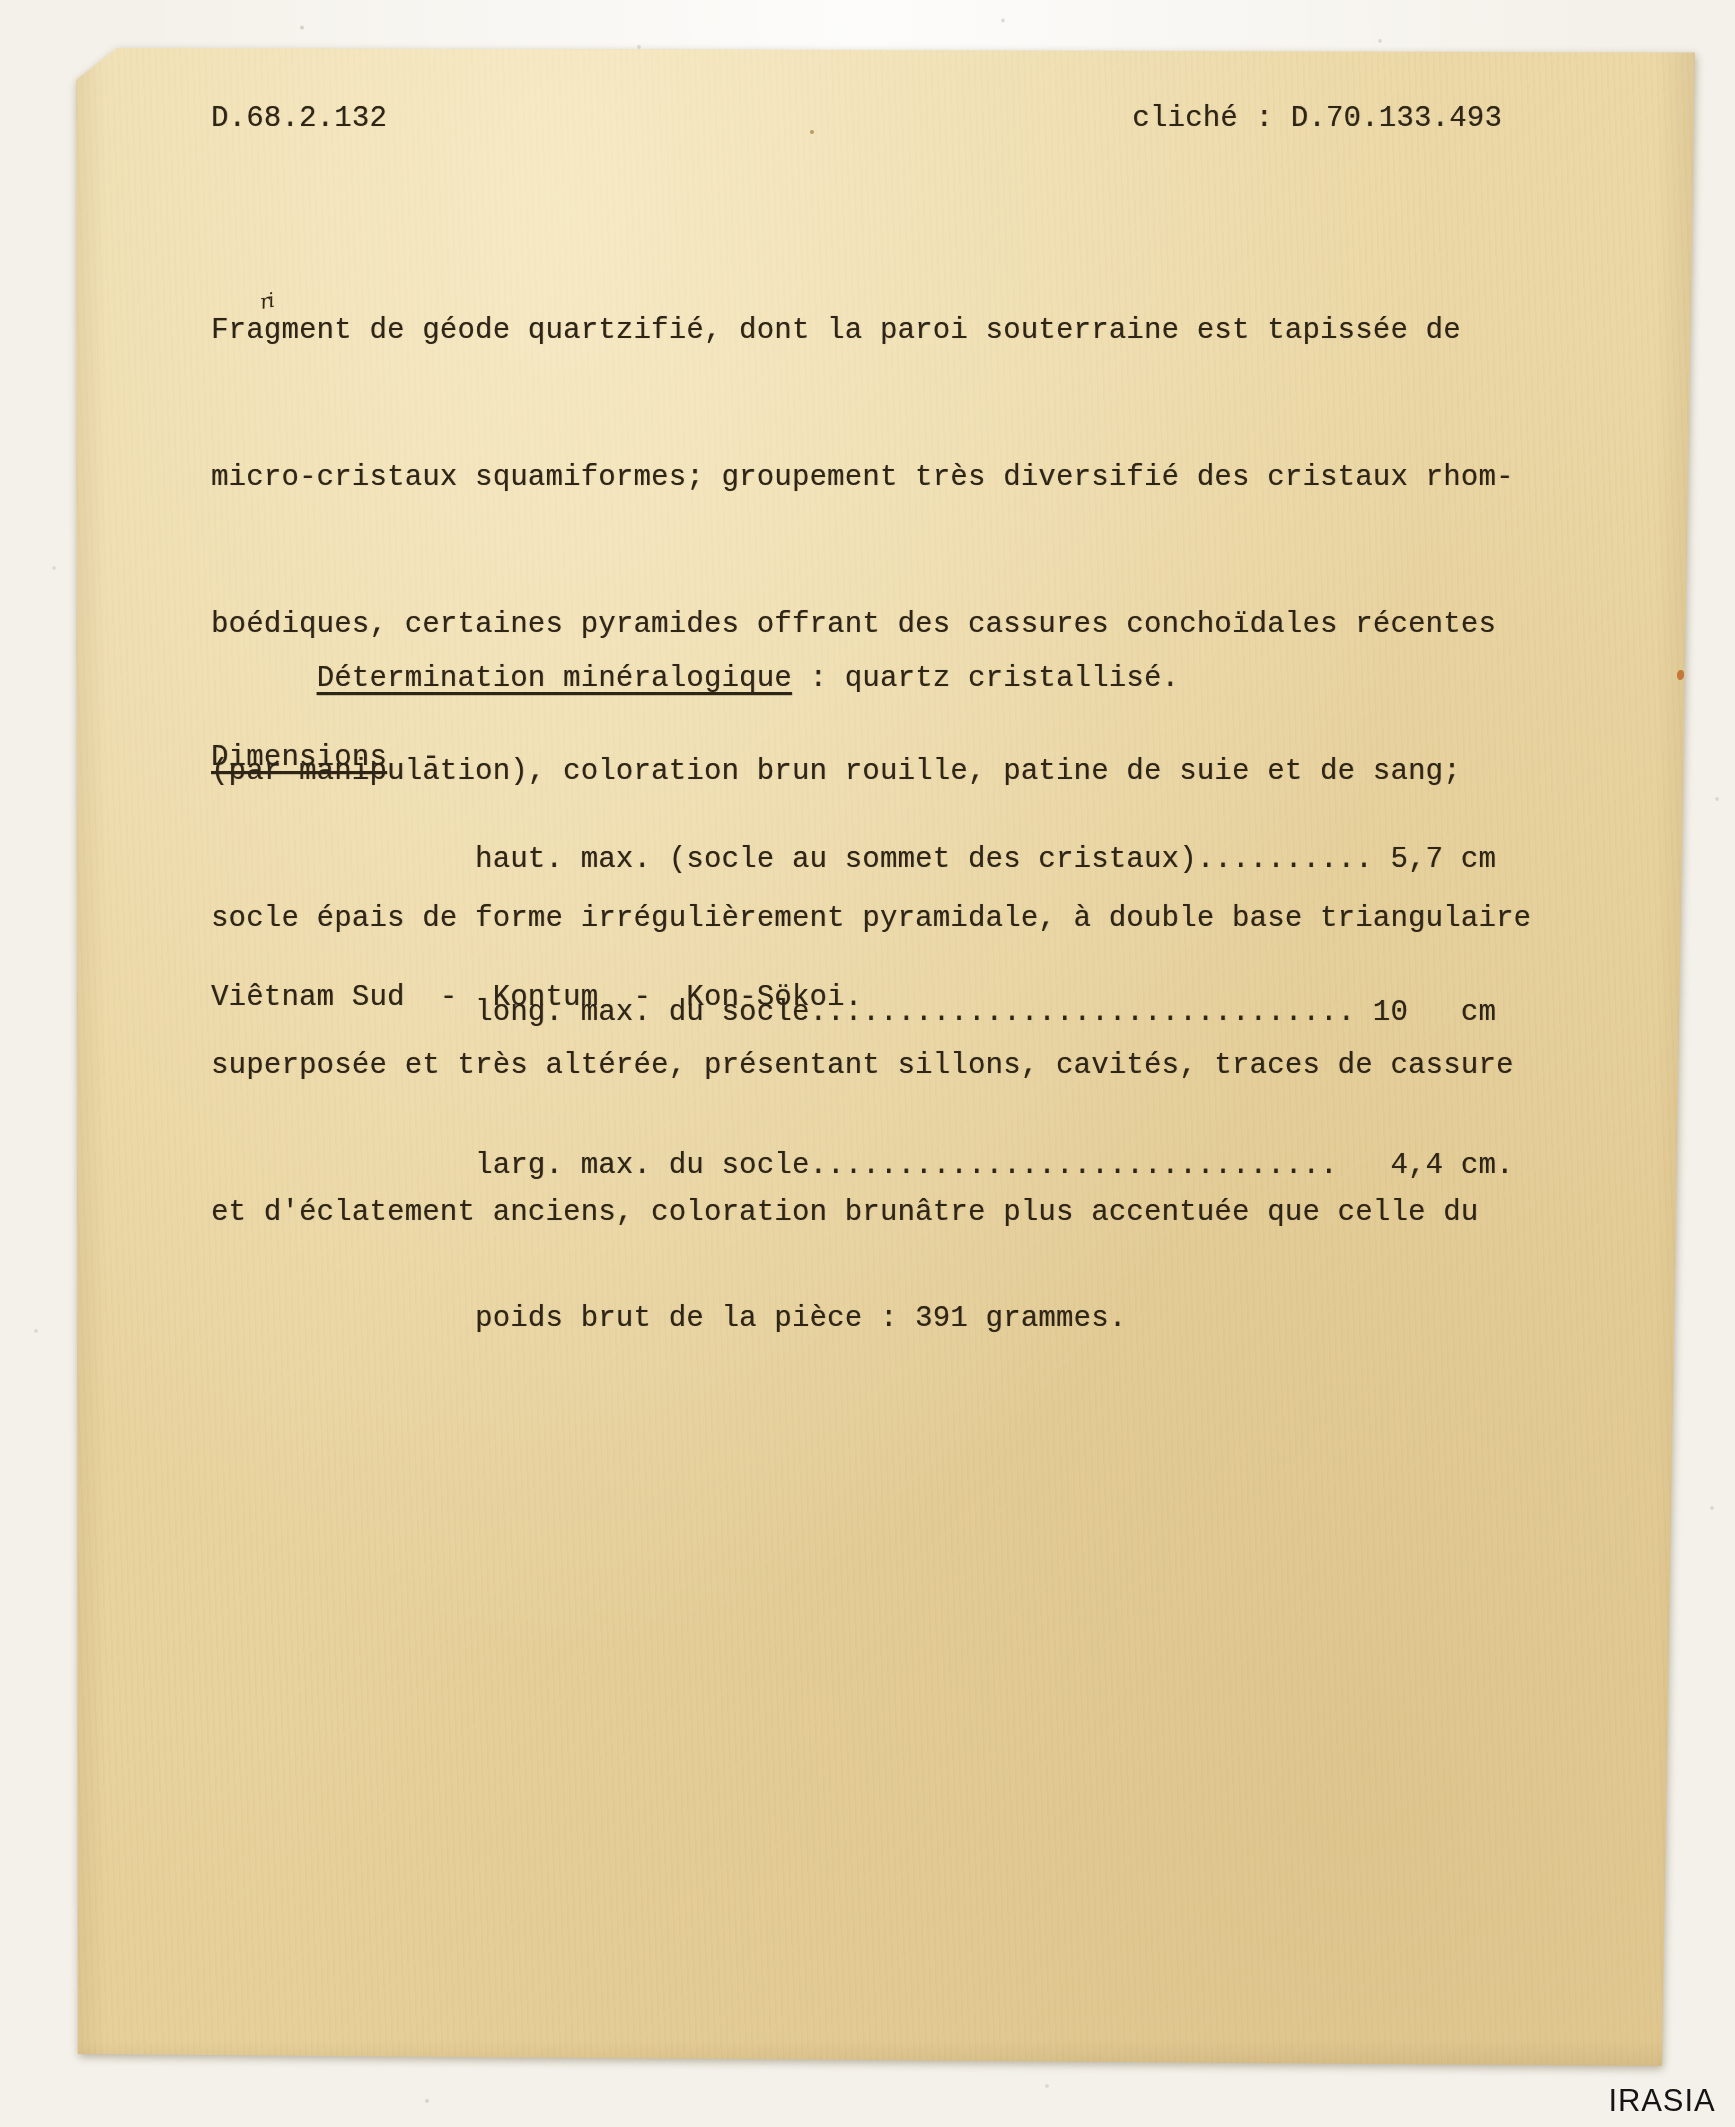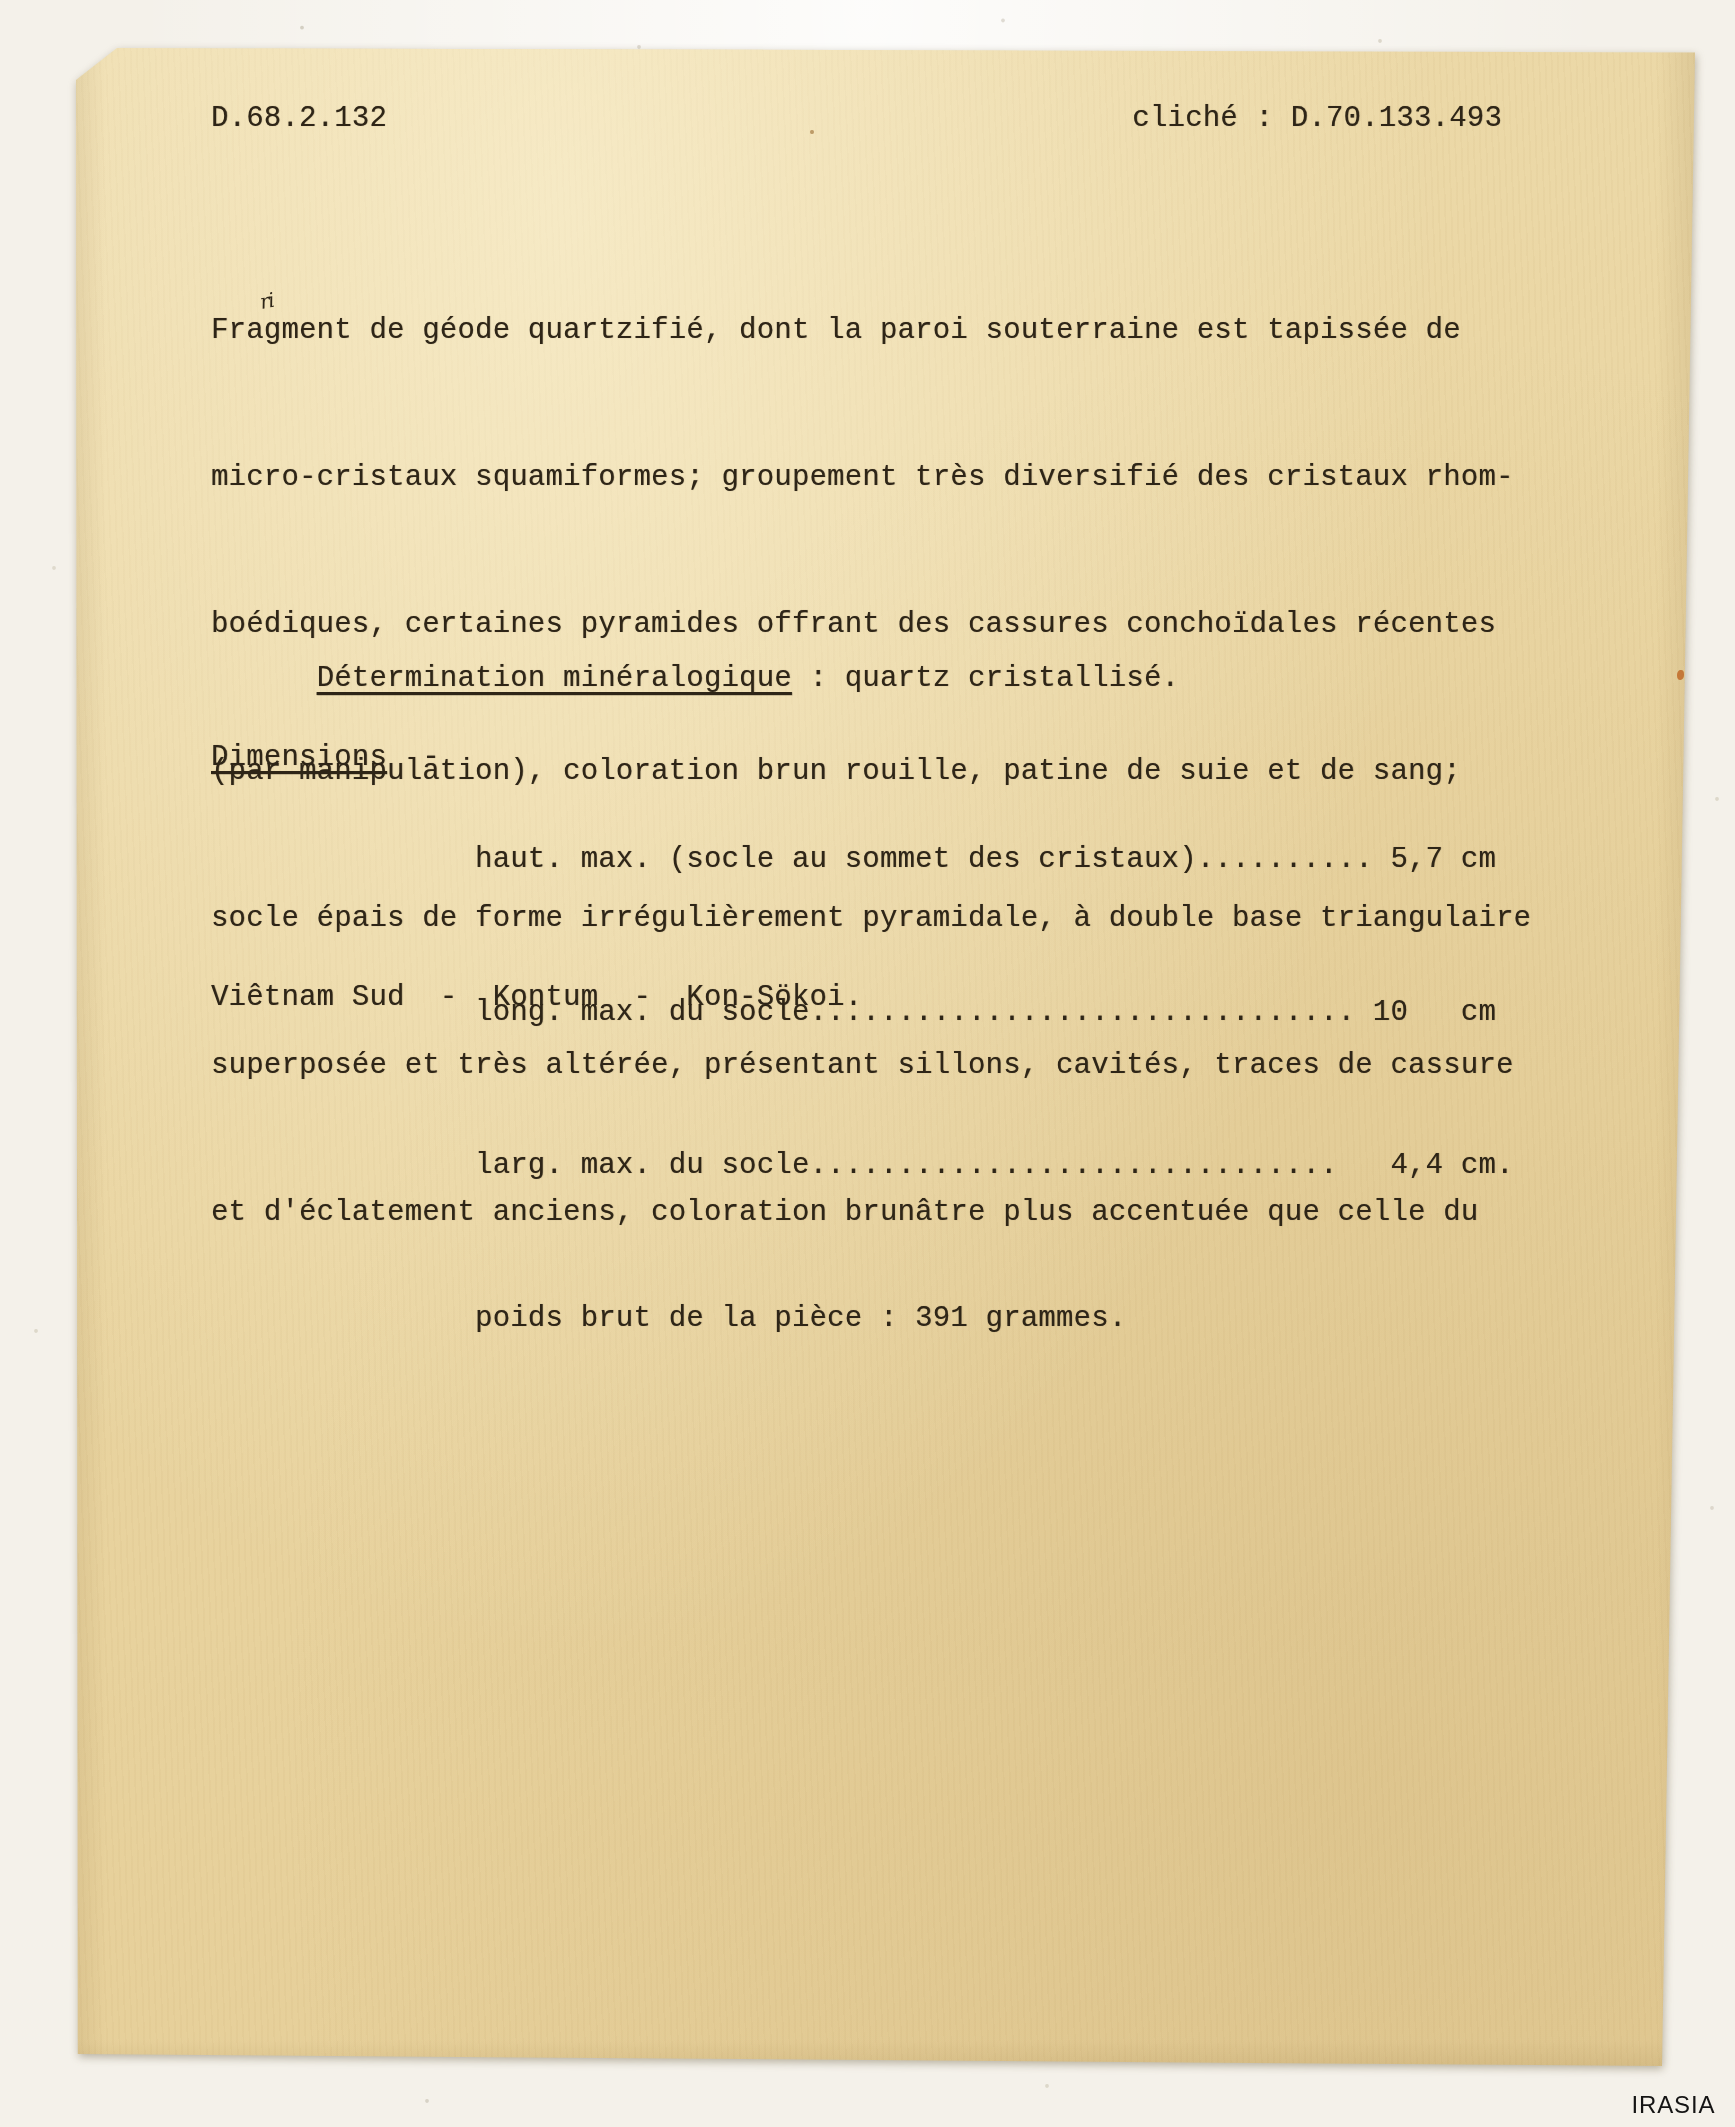--- a/index.html
+++ b/index.html
@@ -149,21 +149,21 @@
     border-radius: 50%;
     background: #9a6a30;
     opacity: 0.6;
   }
 
   .watermark {
     position: absolute;
     right: 19.5px;
     bottom: 8.9px;
     font-family: "Liberation Sans", sans-serif;
-    font-size: 24px;
+    font-size: 31px;
     letter-spacing: 0.9px;
     color: #141414;
   }
 </style>
 </head>
 <body>
 
 <div class="bg-specks"></div>
 
 <div class="paper-wrap">

